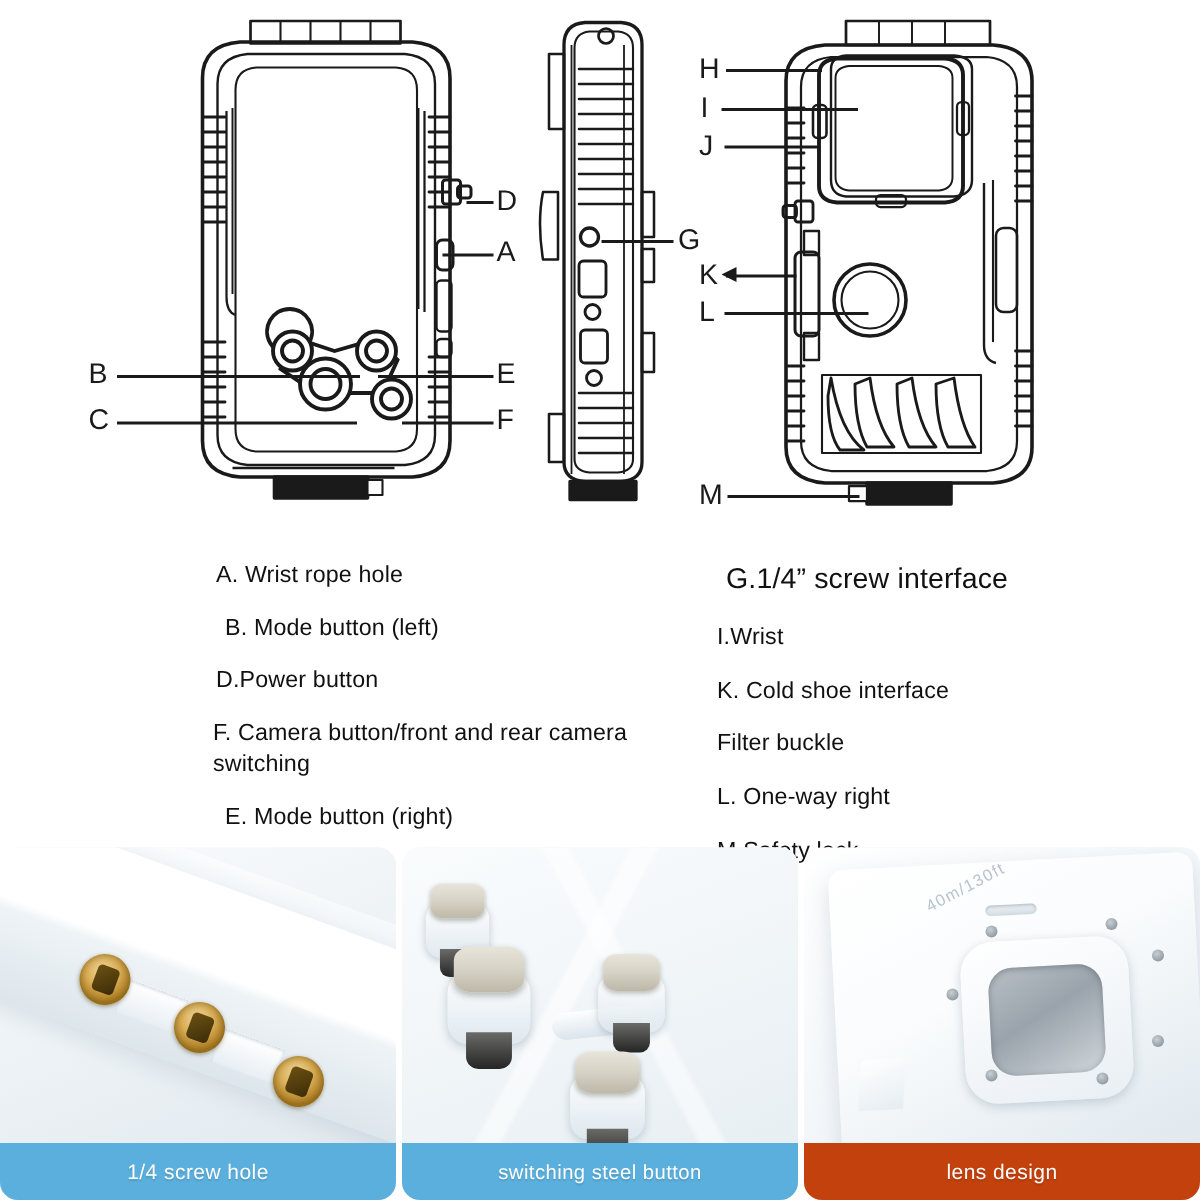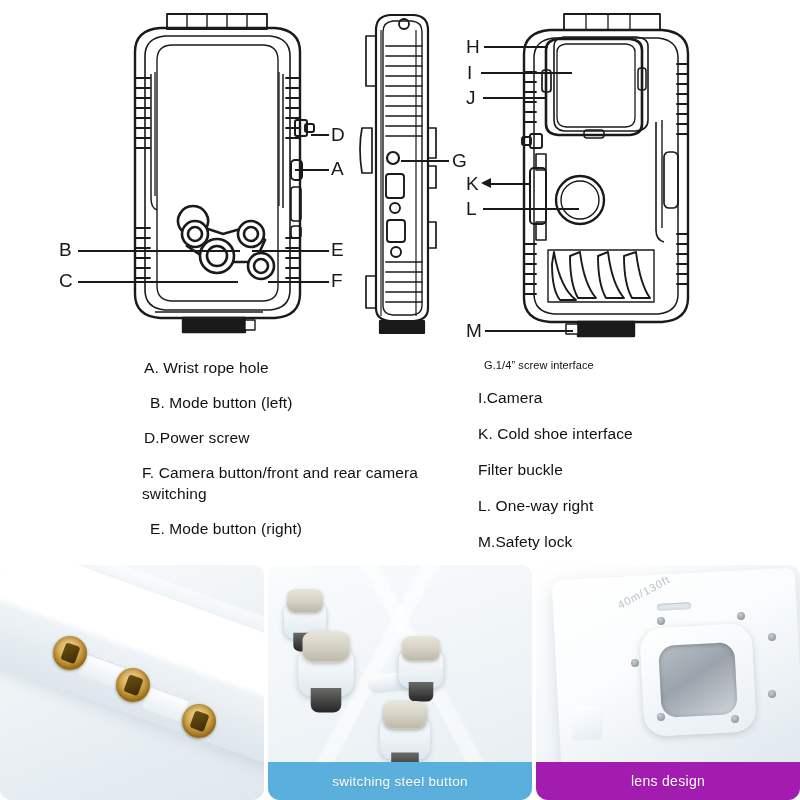--- a/index.html
+++ b/index.html
@@ -23,38 +23,38 @@
     font-family:"Liberation Sans", sans-serif;
     font-size:19px;
     color:#1a1a1a;
     line-height:1;
     letter-spacing:0.5px;
   }
   .lead { position:absolute; background:#1a1a1a; height:1.6px; }
 
   
   .legend { position:absolute; left:0; top:358px; width:800px; height:205px; }
-  .legend-col { position:absolute; top:0; }
+  .legend-col { position:absolute; top:16px; }
   .legend-col.left { left:140px; width:320px; }
   .legend-col.right { left:478px; width:300px; }
   .li {
     font-size:15.5px;
     color:#111;
     line-height:1.35;
     margin-bottom:14px;
     white-space:pre-wrap;
     letter-spacing:0.1px;
   }
   .legend-col.left .li:nth-child(1){ margin-left:4px; }
   .legend-col.left .li:nth-child(2){ margin-left:10px; }
   .legend-col.left .li:nth-child(3){ margin-left:4px; }
   .legend-col.left .li:nth-child(4){ margin-left:2px; }
   .legend-col.left .li:nth-child(5){ margin-left:10px; }
   .legend-col.left .li:nth-child(6){ margin-left:10px; }
-  .legend-col.right .li:nth-child(1){ margin-left:6px; font-size:11px; }
+  .legend-col.right .li:nth-child(1){ margin-left:6px; font-size:19px; }
   .legend-col.right .li{ margin-bottom:15px; }
 
   
   .photos {
     position:absolute; left:0; top:565px; width:800px; height:235px;
     display:flex; gap:4px;
   }
   .pcard {
     position:relative; flex:1 1 0; height:235px;
     border-radius:12px; overflow:hidden;
@@ -507,27 +507,27 @@
     <div class="lead" style="left:483px; top:208px; width:96px;"></div>
 
     <div class="cl" style="left:466px; top:321px;">M</div>
     <div class="lead" style="left:485px; top:330px; width:88px;"></div>
   </div>
 
   <div class="legend">
     <div class="legend-col left">
       <div class="li">A. Wrist rope hole</div>
       <div class="li">B. Mode button (left)</div>
-      <div class="li">D.Power screw</div>
+      <div class="li">D.Power button</div>
       <div class="li">F. Camera button/front and rear camera switching</div>
       <div class="li">E. Mode button (right)</div>
     </div>
     <div class="legend-col right">
       <div class="li">G.1/4” screw interface</div>
-      <div class="li">I.Camera</div>
+      <div class="li">I.Wrist</div>
       <div class="li">K. Cold shoe interface</div>
       <div class="li">Filter buckle</div>
       <div class="li">L. One-way right</div>
       <div class="li">M.Safety lock</div>
     </div>
   </div>
 
   <div class="photos">
 
 
@@ -535,20 +535,21 @@
       <div class="photo">
         <div class="p2bg"></div>
         <div class="railtop"></div>
         <div class="rail"></div>
         <div class="slot s1"></div>
         <div class="slot s2"></div>
         <div class="hole h1"></div>
         <div class="hole h2"></div>
         <div class="hole h3"></div>
       </div>
+      <div class="caption c2" style="background:#5BAFDC;">1/4 screw hole</div>
     </div>
 
     <div class="pcard p3">
       <div class="photo">
         <div class="p3bg"></div>
         <div class="plate"></div>
         <div class="bridge"></div>
         <div class="btn b1">
             <div class="collar"></div>
             <div class="cap"></div>
@@ -585,16 +586,16 @@
           <div class="lens"></div>
         </div>
         <div class="screw sA"></div>
           <div class="screw sB"></div>
           <div class="screw sC"></div>
         <div class="screw sD"></div>
           <div class="screw sE"></div>
           <div class="screw sF"></div>
         <div class="screw sG"></div>
       </div>
-      <div class="caption c2" style="background:#a21caf;">lens design</div>
+      <div class="caption c2" style="background:#c2410c;">lens design</div>
     </div>
   </div>
 </div>
 
 </body></html>

